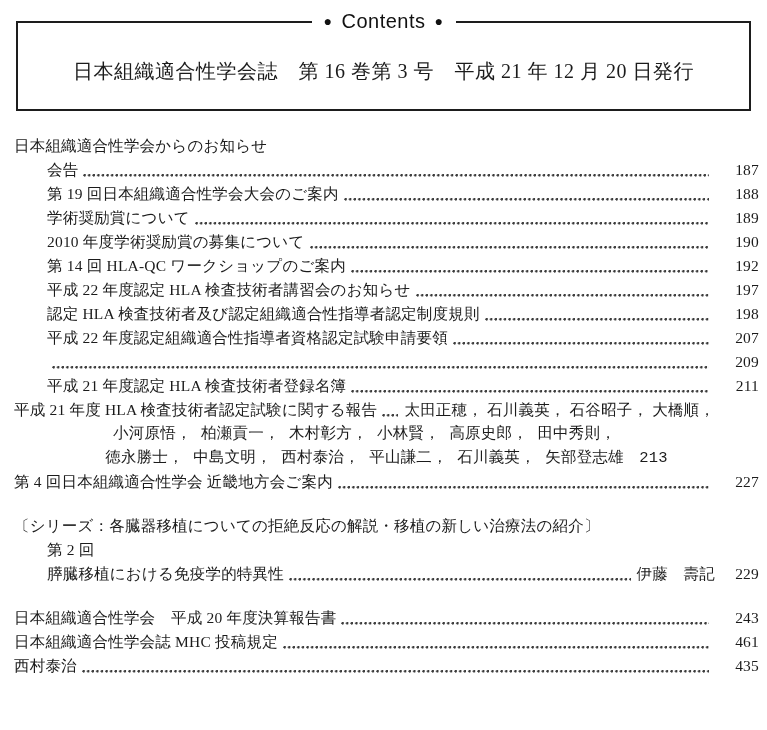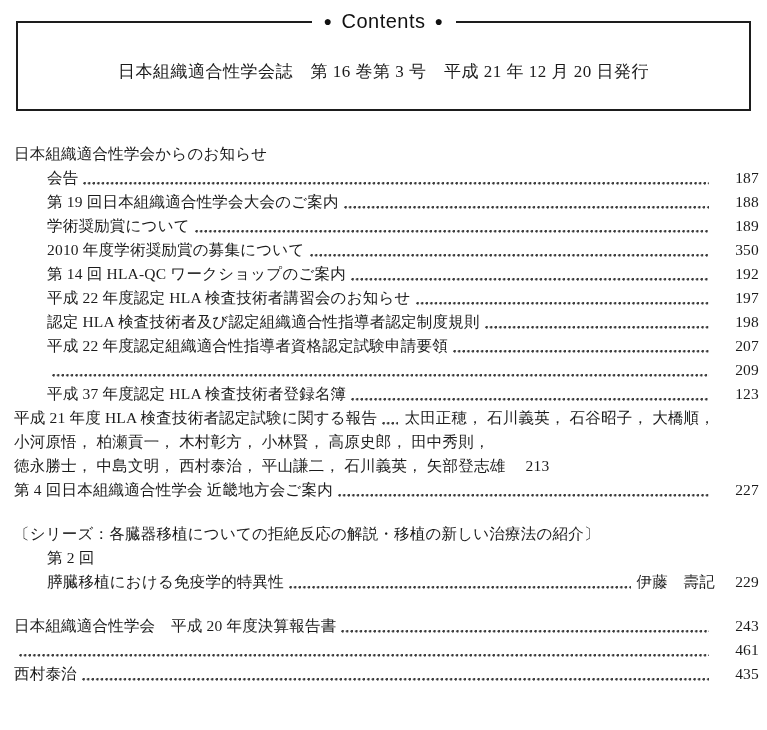--- a/index.html
+++ b/index.html
@@ -26,40 +26,40 @@
     background: #ffffff;
     padding: 0 12px;
     font-family: "Liberation Sans", "DejaVu Sans", sans-serif;
     font-size: 20px; font-weight: 500; letter-spacing: 0.5px;
     color: #111;
     display: flex; align-items: center; gap: 9px;
     white-space: nowrap; line-height: 26px;
   }
   .legend-bullet { font-size: 14px; line-height: 26px; }
   .issue-title {
-    font-size: 17px;
+    font-size: 20px;
     letter-spacing: 0.5px;
     padding-top: 10px;
     white-space: nowrap;
   }
 
   
   .toc {
-    margin: 31px 8px 0 14px;
+    margin: 23px 8px 0 14px;
   }
   .toc-row {
     display: flex;
     align-items: baseline;
     line-height: 24px;
     font-size: 15.5px;
     letter-spacing: 0.2px;
   }
   .toc-row.indent-1 { padding-left: 33px; }
   .kind-spacer { height: 20px; }
-  .kind-authors { justify-content: flex-start; }
+  .kind-authors { justify-content: center; font-family: Liberation Mono, monospace; }
   .toc-text, .toc-authors { white-space: nowrap; }
 
   .leader {
     flex: 1 1 auto;
     min-width: 16px;
     position: relative;
     align-self: stretch;
     margin: 0 2px;
   }
   .leader::after {
@@ -107,21 +107,21 @@
         <span class="toc-page">188</span>
       </div>
       <div class="toc-row kind-entry indent-1">
         <span class="toc-text">学術奨励賞について</span>
         <span class="leader"></span>
         <span class="toc-page">189</span>
       </div>
       <div class="toc-row kind-entry indent-1">
         <span class="toc-text">2010 年度学術奨励賞の募集について</span>
         <span class="leader"></span>
-        <span class="toc-page">350</span>
+        <span class="toc-page">190</span>
       </div>
       <div class="toc-row kind-entry indent-1">
         <span class="toc-text">第 14 回 HLA-QC ワークショップのご案内</span>
         <span class="leader"></span>
         <span class="toc-page">192</span>
       </div>
       <div class="toc-row kind-entry indent-1">
         <span class="toc-text">平成 22 年度認定 HLA 検査技術者講習会のお知らせ</span>
         <span class="leader"></span>
         <span class="toc-page">197</span>
@@ -134,23 +134,23 @@
       <div class="toc-row kind-entry indent-1">
         <span class="toc-text">平成 22 年度認定組織適合性指導者資格認定試験申請要領</span>
         <span class="leader"></span>
         <span class="toc-page">207</span>
       </div>
       <div class="toc-row kind-entry indent-1">
         <span class="leader"></span>
         <span class="toc-page">209</span>
       </div>
       <div class="toc-row kind-entry indent-1">
-        <span class="toc-text">平成 37 年度認定 HLA 検査技術者登録名簿</span>
-        <span class="leader"></span>
-        <span class="toc-page">123</span>
+        <span class="toc-text">平成 21 年度認定 HLA 検査技術者登録名簿</span>
+        <span class="leader"></span>
+        <span class="toc-page">211</span>
       </div>
       <div class="toc-row kind-entry">
         <span class="toc-text">平成 21 年度 HLA 検査技術者認定試験に関する報告</span>
         <span class="leader"></span>
         <span class="toc-authors">太田正穂， 石川義英， 石谷昭子， 大橋順，</span>
         <span class="toc-page"></span>
       </div>
       <div class="toc-row kind-authors">
         <span class="toc-text">小河原悟， 柏瀬貢一， 木村彰方， 小林賢， 高原史郎， 田中秀則，</span>
         <span class="toc-page"></span>
@@ -177,20 +177,21 @@
         <span class="toc-authors">伊藤　壽記</span>
         <span class="toc-page">229</span>
       </div>
       <div class="toc-row kind-spacer"></div>
       <div class="toc-row kind-entry">
         <span class="toc-text">日本組織適合性学会　平成 20 年度決算報告書</span>
         <span class="leader"></span>
         <span class="toc-page">243</span>
       </div>
       <div class="toc-row kind-entry">
+        <span class="toc-text">日本組織適合性学会誌 MHC 投稿規定</span>
         <span class="leader"></span>
         <span class="toc-page">461</span>
       </div>
       <div class="toc-row kind-entry">
         <span class="toc-text">西村泰治</span>
         <span class="leader"></span>
         <span class="toc-page">435</span>
       </div>
     </div>
 

